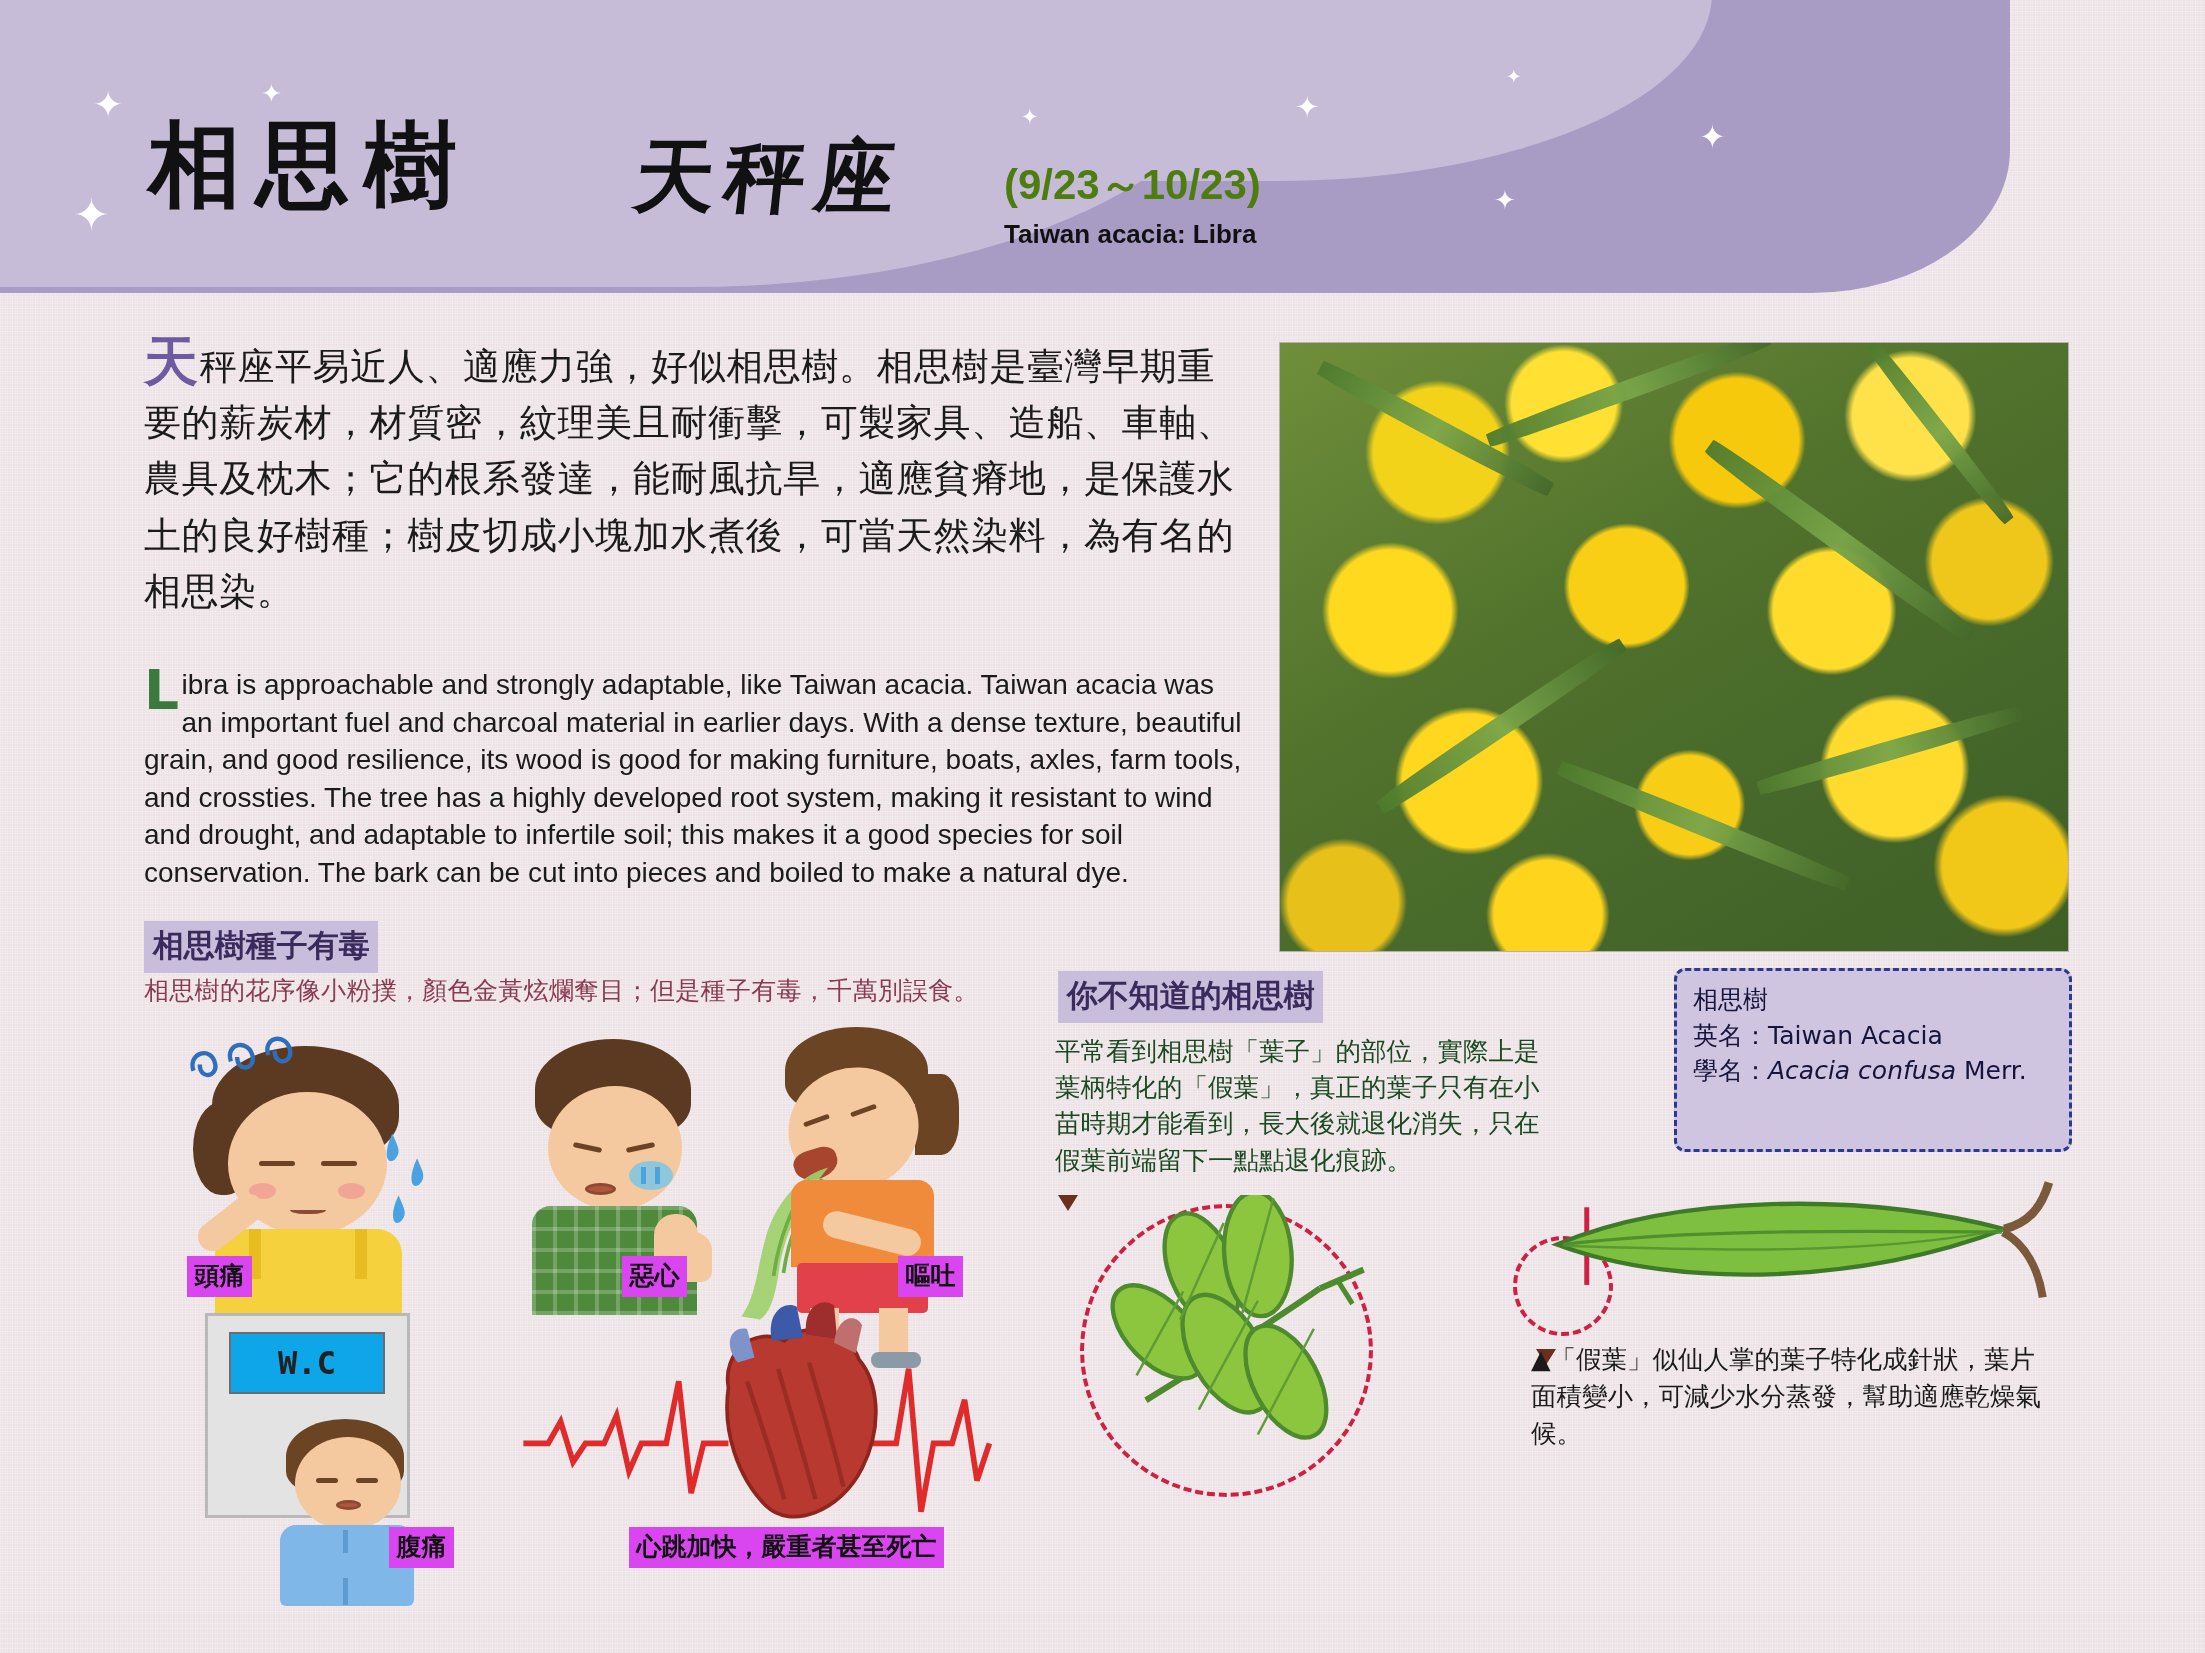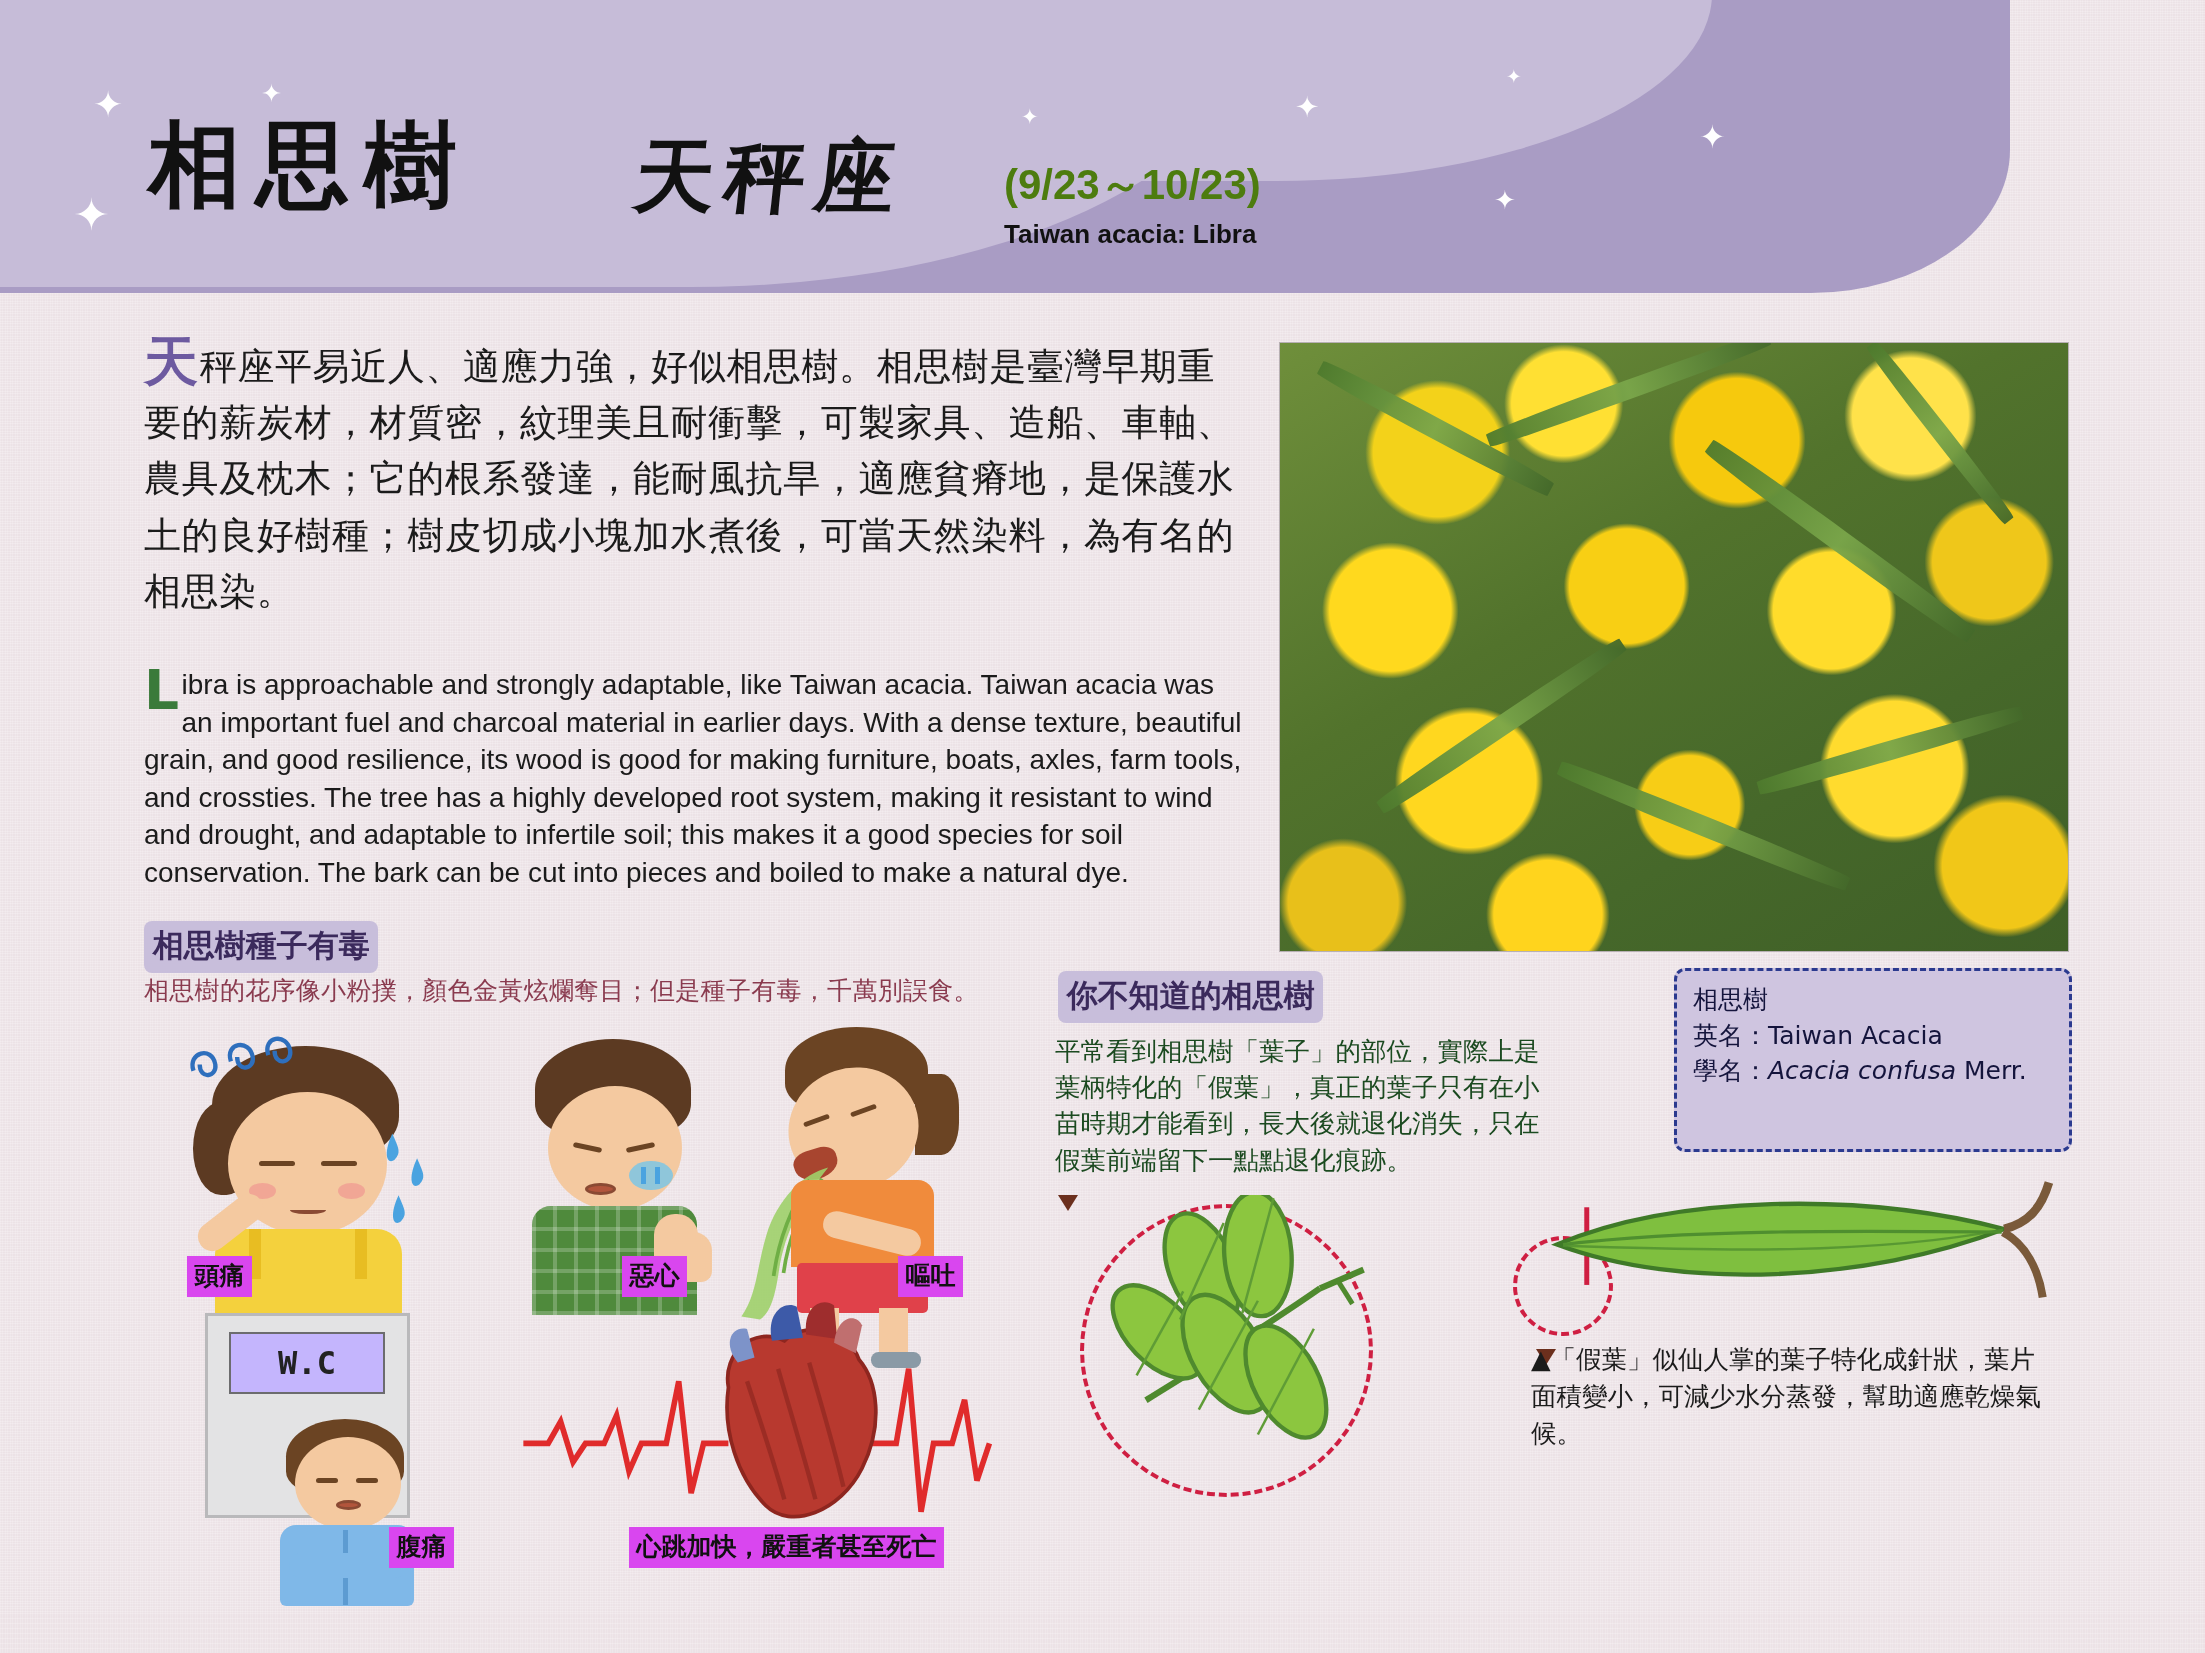--- a/index.html
+++ b/index.html
@@ -116,21 +116,21 @@
     opacity: .95;
   }
 
   
   .sec-head {
     position: absolute;
     background: #c8bedb;
     font-family: "DejaVu Sans", sans-serif;
     font-weight: bold; color: #3b2a5c;
     padding: 3.7px 8.7px 6.2px 8.7px;
-    font-size: 31px; white-space: nowrap; border-radius: 8px;
+    font-size: 31px; white-space: nowrap;
   }
   #sec-poison { left: 144px; top: 921px; }
   #sec-unknown { left: 1058px; top: 971px; }
 
   .poison-note {
     position: absolute; left: 144px; top: 974px; width: 884px;
     font-family: "DejaVu Sans", sans-serif;
     font-size: 25px; color: #8a3b4f; letter-spacing: 0.3px;
   }
 
@@ -317,21 +317,21 @@
   <div style="position:absolute;left:90px;top:337px;width:50px;height:16px;background:#8a9aa6;border-radius:7.5px;"></div>
   <div style="position:absolute;left:161px;top:337px;width:50px;height:16px;background:#8a9aa6;border-radius:7.5px;"></div>
 
   <div style="position:absolute;left:112px;top:205px;width:100px;height:27px;background:#f4c9a0;border-radius:13.7px;transform:rotate(14deg);"></div>
 </div>
 <div class="tag" style="left:898px;top:1256px;">嘔吐</div>
 
 <div class="fig" style="left:205px;top:1313px;width:324px;height:268px;">
 
   <div style="position:absolute;left:0px;top:0px;width:205px;height:205px;background:#e3e3e4;border:3.1px solid #b9b9bb;"></div>
-  <div style="position:absolute;left:24px;top:18.7px;width:156px;height:62px;background:#c4b5fd;border:2.5px solid #6c6c6e;display:flex;align-items:center;justify-content:center;
+  <div style="position:absolute;left:24px;top:18.7px;width:156px;height:62px;background:#0ea5e9;border:2.5px solid #6c6c6e;display:flex;align-items:center;justify-content:center;
      font-family:'DejaVu Sans Mono',monospace;font-weight:bold;font-size:32px;color:#222;">W.C</div>
 
   <div style="position:absolute;left:81px;top:106px;width:118px;height:75px;background:#6b4423;border-radius:50% 50% 30% 30%;"></div>
   <div class="person-head" style="left:90px;top:124px;width:106px;height:93px;background:#f4c9a0;"></div>
   <div style="position:absolute;left:111px;top:165px;width:22.4px;height:5px;background:#6b4423;border-radius:3.7px;"></div>
   <div style="position:absolute;left:151px;top:165px;width:22.4px;height:5px;background:#6b4423;border-radius:3.7px;"></div>
   <div style="position:absolute;left:131px;top:187px;width:25px;height:10px;border:3.1px solid #8a4a33;border-radius:50%;background:#b2553c;"></div>
 
   <div style="position:absolute;left:75px;top:212px;width:134px;height:81px;background:#7fb8e8;border-radius:16px 16px 6.2px 6.2px;"></div>
   <div style="position:absolute;left:93px;top:249px;width:93px;height:5px;background:#5d9bd1;"></div>

